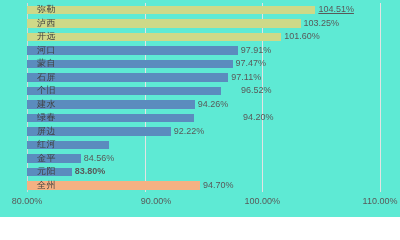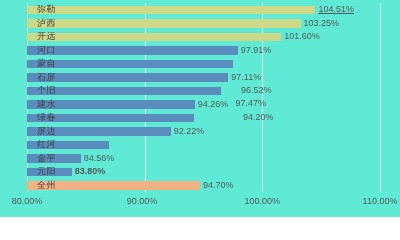--- a/index.html
+++ b/index.html
@@ -141,21 +141,21 @@
         <div class="cat-label">河口</div>
         <div class="bar-wrap">
           <div class="bar" style="width: 210.741px; background: rgb(91, 140, 190);"></div>
           <div class="val-label" style="left: 210.741px;">97.91%</div>
         </div>
       </div>
       <div class="row">
         <div class="cat-label">蒙自</div>
         <div class="bar-wrap">
           <div class="bar" style="width: 205.564px; background: rgb(91, 140, 190);"></div>
-          <div class="val-label" style="left: 205.564px; margin-top: 40px;">97.47%</div>
+          <div class="val-label" style="left: 205.564px;">97.47%</div>
         </div>
       </div>
       <div class="row">
         <div class="cat-label">石屏</div>
         <div class="bar-wrap">
           <div class="bar" style="width: 201.328px; background: rgb(91, 140, 190);"></div>
           <div class="val-label" style="left: 201.328px;">97.11%</div>
         </div>
       </div>
       <div class="row">
@@ -210,18 +210,18 @@
         <div class="cat-label">全州</div>
         <div class="bar-wrap">
           <div class="bar" style="width: 172.97px; background: rgb(244, 177, 131);"></div>
           <div class="val-label" style="left: 172.97px;">94.70%</div>
         </div>
       </div>
     </div>
 
   <div id="x-axis">
       <div class="x-tick" style="left: 27px;">80.00%</div>
-      <div class="x-tick" style="left: 142px;">90.00%</div>
+      <div class="x-tick" style="left: 156px;">90.00%</div>
       <div class="x-tick" style="left: 262.333px;">100.00%</div>
       <div class="x-tick" style="left: 380px;">110.00%</div>
     </div>
 
 </div>
 
 </body></html>

